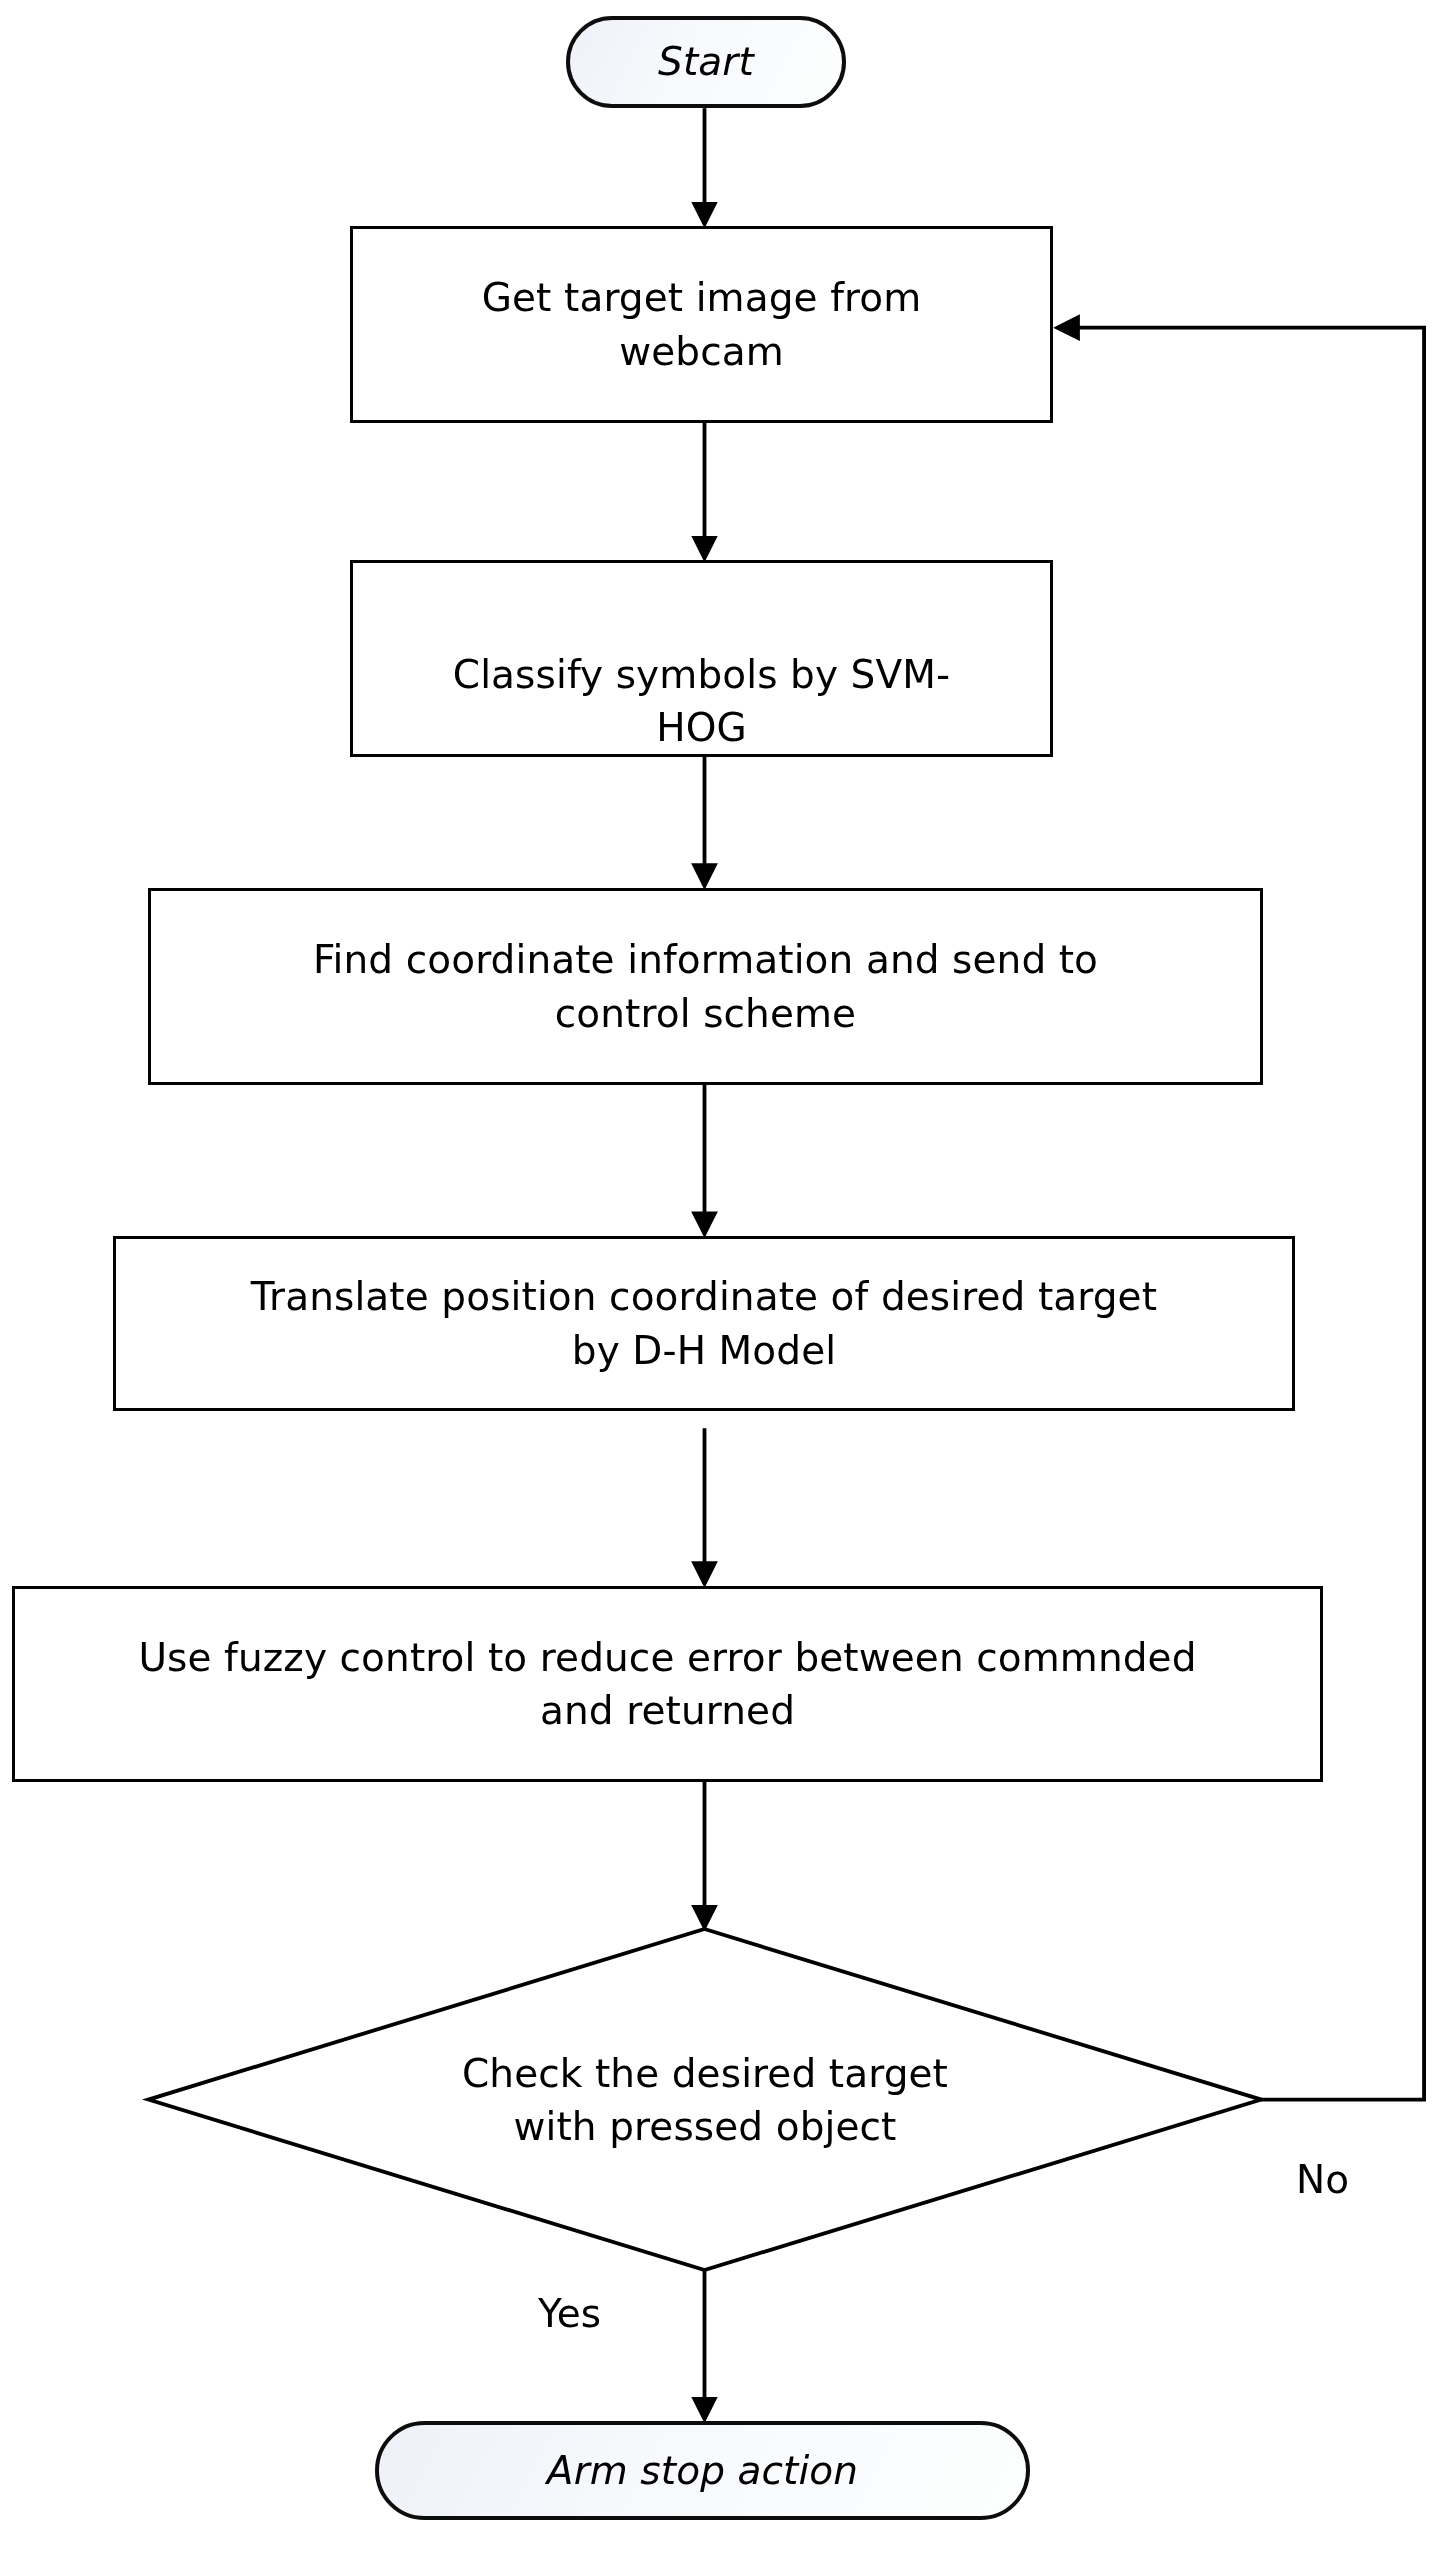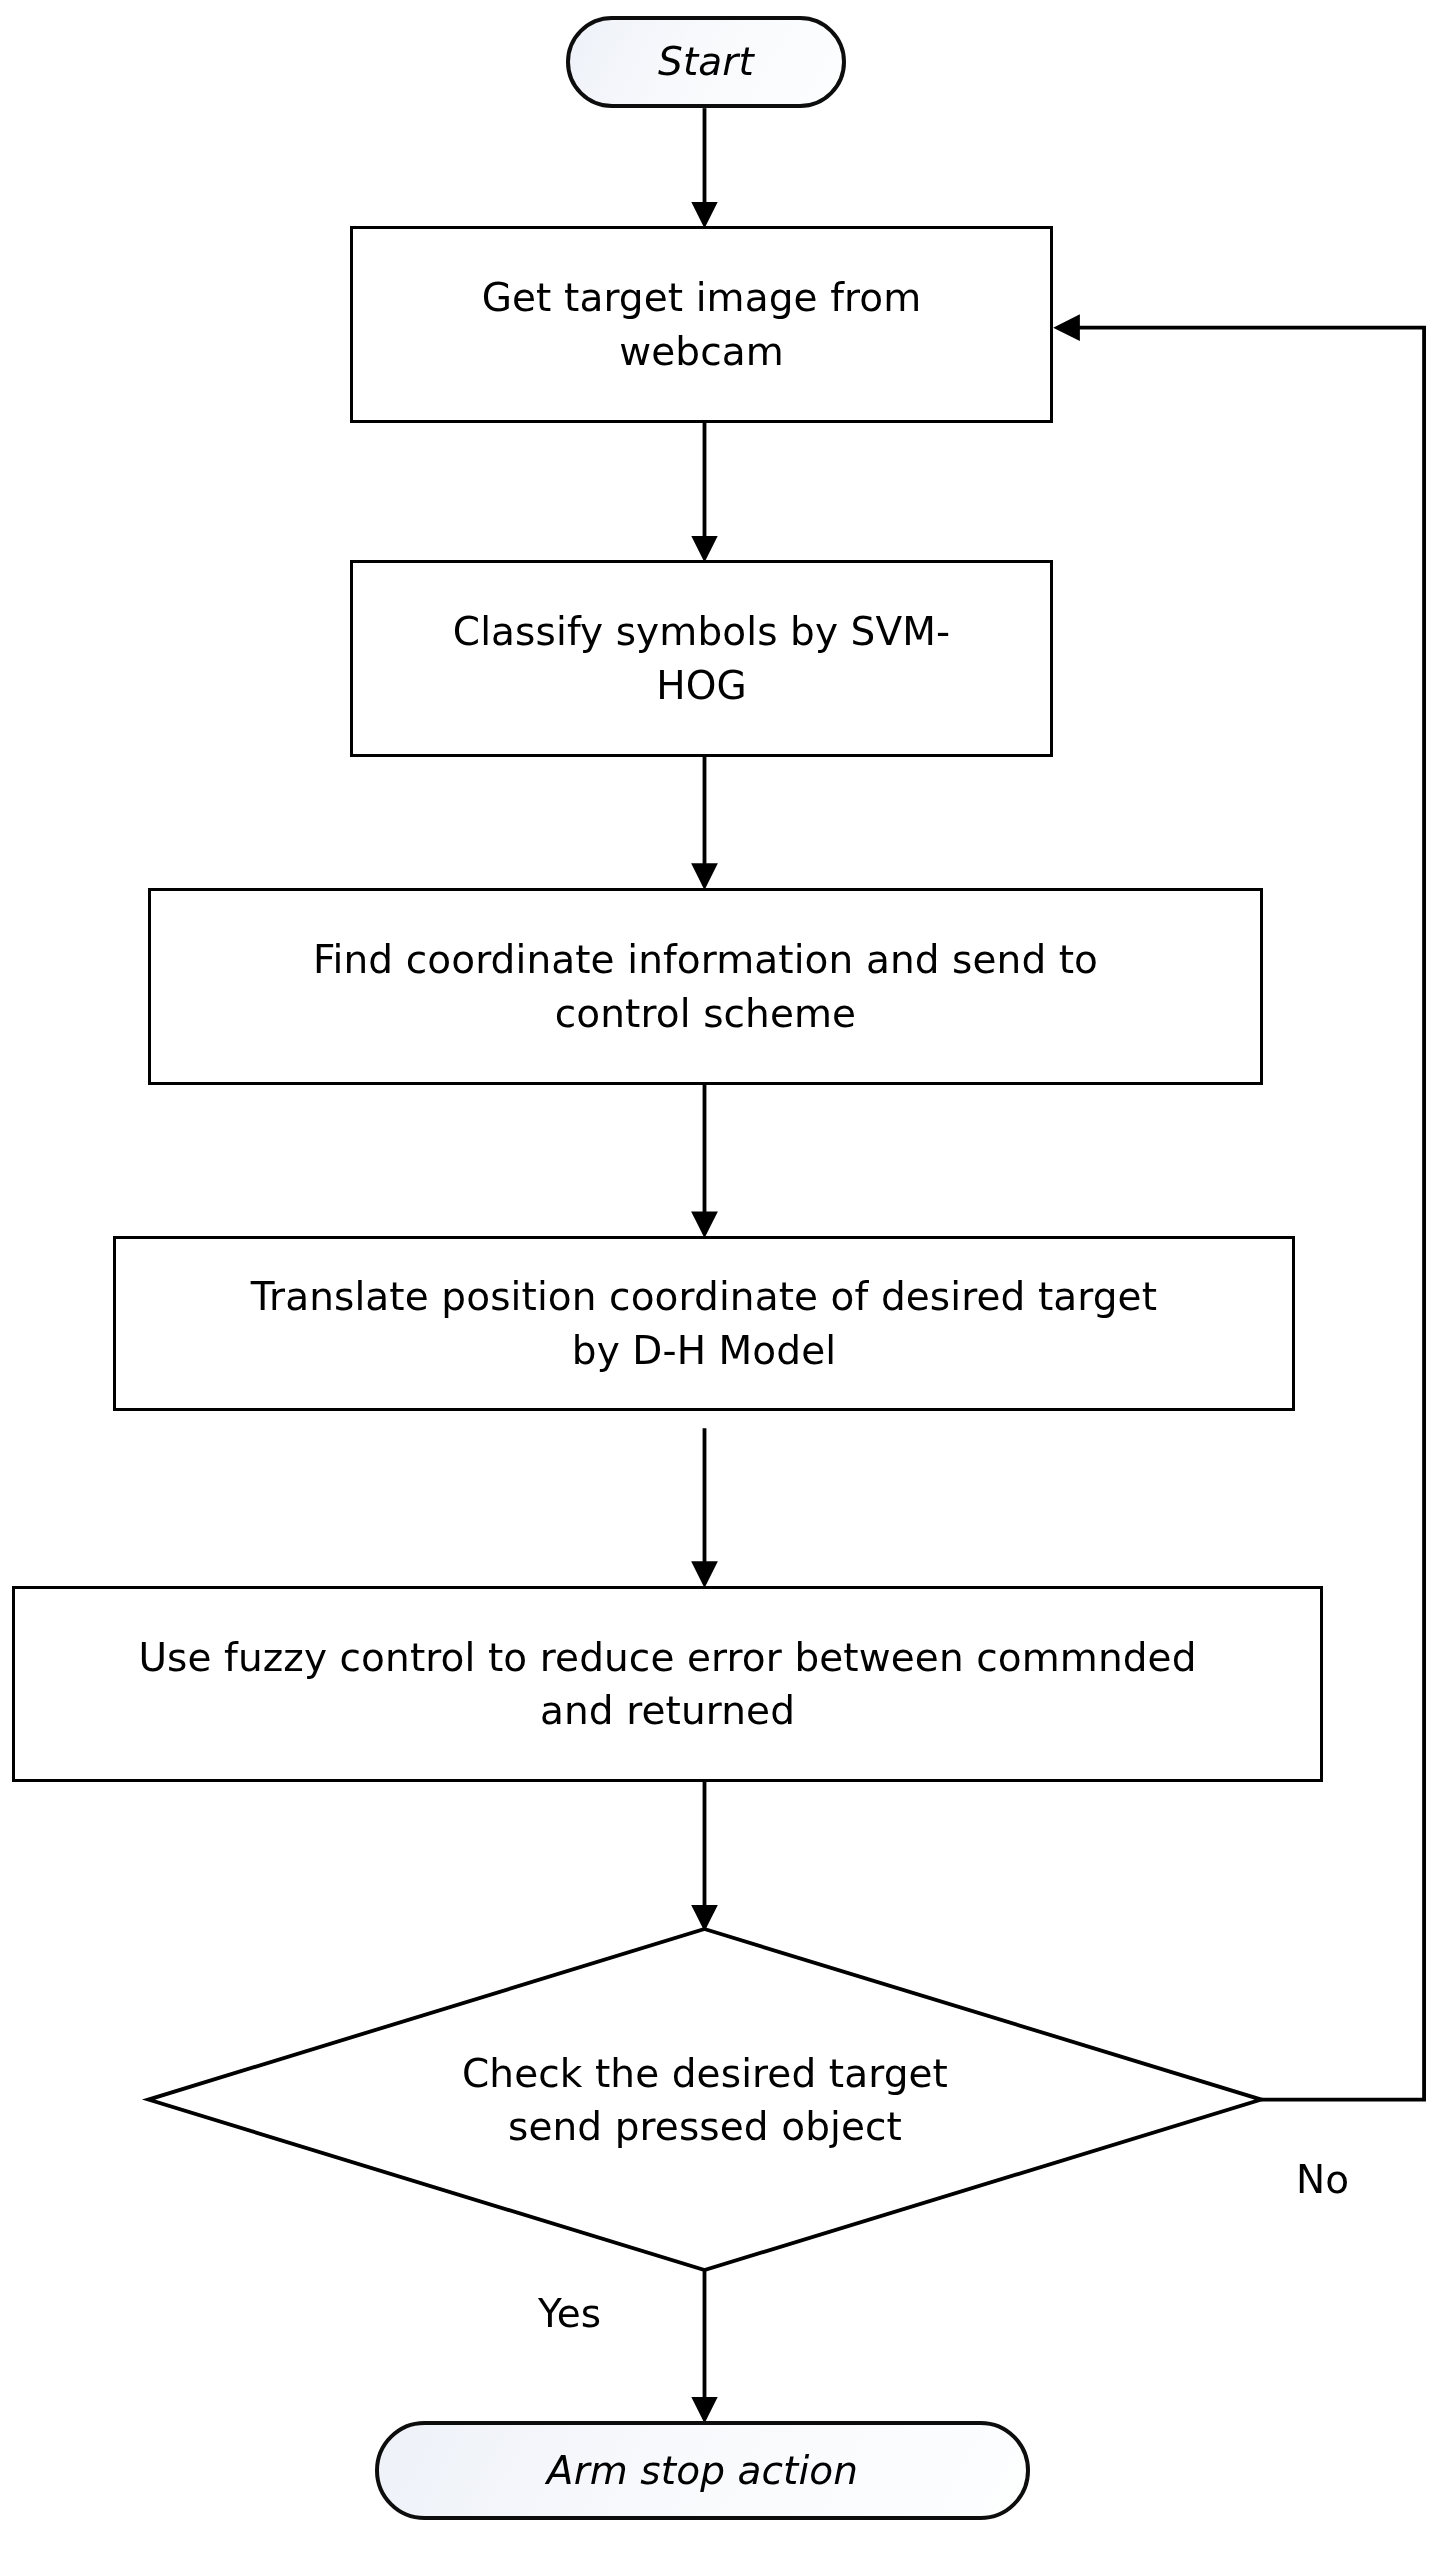--- a/index.html
+++ b/index.html
@@ -106,21 +106,21 @@
 
   <div class="node terminal" style="left:566px; top:16px; width:280px; height:92px;">
     <span class="node-label">Start</span>
   </div>
 
   <div class="node process" style="left:350px; top:226px; width:703px; height:197px;">
     <span class="node-label">Get target image from
 webcam</span>
   </div>
 
-  <div class="node process" style="left:350px; top:560px; width:703px; height:197px;">
+  <div class="node process" style="left:350px; top:560px; width:703px; height:197px;align-items:flex-end;">
     <span class="node-label">Classify symbols by SVM-
 HOG</span>
   </div>
 
   <div class="node process" style="left:148px; top:888px; width:1115px; height:197px;">
     <span class="node-label">Find coordinate information and send to
 control scheme</span>
   </div>
 
   <div class="node process" style="left:113px; top:1236px; width:1182px; height:175px;">
@@ -128,21 +128,21 @@
 by D-H Model</span>
   </div>
 
   <div class="node process" style="left:12px; top:1586px; width:1311px; height:196px;">
     <span class="node-label">Use fuzzy control to reduce error between commnded
 and returned</span>
   </div>
 
   <div class="node decision" style="left:255px; top:1998px; width:900px; height:204px;">
     <span class="node-label">Check the desired target
-send pressed object</span>
+with pressed object</span>
   </div>
 
   <div class="edge-label" style="left:1296px; top:2160px;">No</div>
 
   <div class="edge-label" style="left:538px; top:2294px;">Yes</div>
 
   <div class="node terminal" style="left:375px; top:2421px; width:655px; height:99px;">
     <span class="node-label">Arm stop action</span>
   </div>
 

